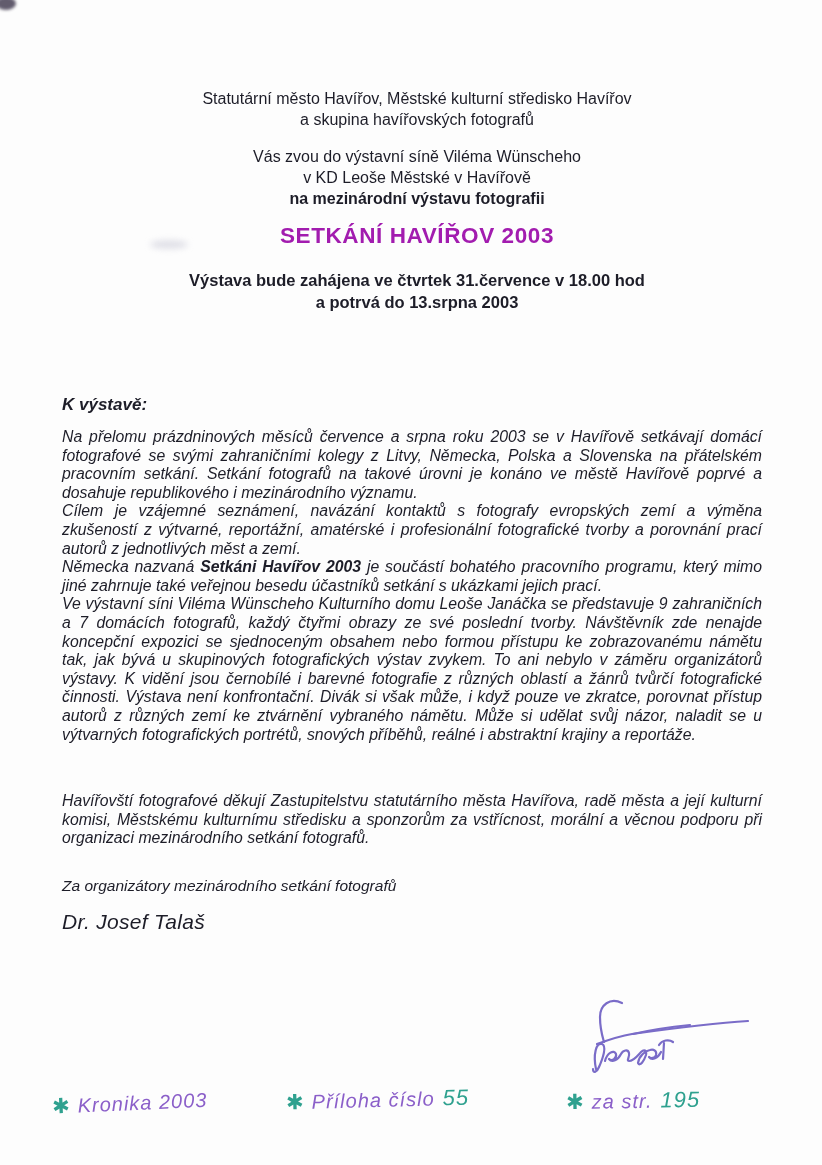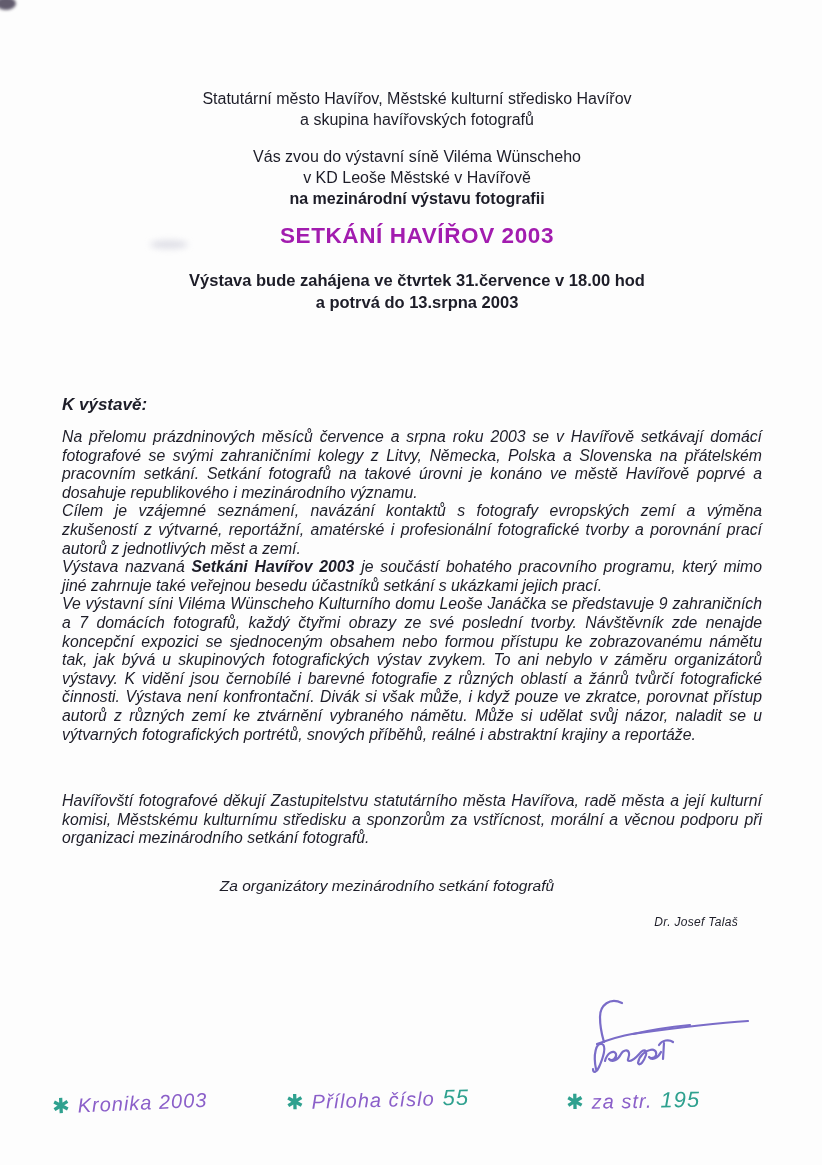--- a/index.html
+++ b/index.html
@@ -43,25 +43,25 @@
   .k-heading { margin:0; font-style:italic; font-weight:bold; font-size:17px; line-height:22px; }
   .paras { margin-top:12px; }
   .body-para {
     margin:0; font-style:italic; font-size:15.8px; line-height:18.6px;
     text-align:justify;
   }
   .body-para b { font-style:italic; }
   .thanks { margin-top:48px; }
   .signoff {
     margin:28px 0 0 0; font-style:italic; font-size:15.5px; line-height:20px;
-    text-align:center; padding-right:50px;
+    text-align:left; padding-right:50px;
   }
   .sig-name {
-    margin:16px 0 0 0; font-style:italic; font-size:12px; line-height:20px;
-    text-align:right; padding-right:24px; letter-spacing:0.3px;
+    margin:16px 0 0 0; font-style:italic; font-size:21px; line-height:20px;
+    text-align:left; padding-right:24px; letter-spacing:0.3px;
   }
   .signature-svg { position:absolute; left:560px; top:995px; }
 
   
   .note {
     position:absolute; font-style:italic; font-size:20px;
     letter-spacing:1px; white-space:nowrap;
   }
   .note-star { font-style:normal; font-size:21px; color:#2fa18f; margin-right:7px; }
   .note-purple { color:#8b5fc9; }
@@ -91,21 +91,21 @@
       <p>Výstava bude zahájena ve čtvrtek 31.července v 18.00 hod</p>
       <p>a potrvá do 13.srpna 2003</p>
     </div>
   </div>
 
   <div class="doc-body">
     <p class="k-heading">K výstavě:</p>
     <div class="paras">
       <p class="body-para">Na přelomu prázdninových měsíců července a srpna roku 2003 se v Havířově setkávají domácí fotografové se svými zahraničními kolegy z Litvy, Německa, Polska a Slovenska na přátelském pracovním setkání. Setkání fotografů na takové úrovni je konáno ve městě Havířově poprvé a dosahuje republikového i mezinárodního významu.</p>
       <p class="body-para">Cílem je vzájemné seznámení, navázání kontaktů s fotografy evropských zemí a výměna zkušeností z výtvarné, reportážní, amatérské i profesionální fotografické tvorby a porovnání prací autorů z jednotlivých měst a zemí.</p>
-      <p class="body-para"><span>Výstava nazvaná </span><b>Setkáni Havířov 2003</b><span> je součástí bohatého pracovního programu, který mimo jiné zahrnuje také veřejnou besedu účastníků setkání s ukázkami jejich prací.</span></p>
+      <p class="body-para"><span>Německa nazvaná </span><b>Setkáni Havířov 2003</b><span> je součástí bohatého pracovního programu, který mimo jiné zahrnuje také veřejnou besedu účastníků setkání s ukázkami jejich prací.</span></p>
       <p class="body-para">Ve výstavní síni Viléma Wünscheho Kulturního domu Leoše Janáčka se představuje 9 zahraničních a 7 domácích fotografů, každý čtyřmi obrazy ze své poslední tvorby. Návštěvník zde nenajde koncepční expozici se sjednoceným obsahem nebo formou přístupu ke zobrazovanému námětu tak, jak bývá u skupinových fotografických výstav zvykem. To ani nebylo v záměru organizátorů výstavy. K vidění jsou černobílé i barevné fotografie z různých oblastí a žánrů tvůrčí fotografické činnosti. Výstava není konfrontační. Divák si však může, i když pouze ve zkratce, porovnat přístup autorů z různých zemí ke ztvárnění vybraného námětu. Může si udělat svůj názor, naladit se u výtvarných fotografických portrétů, snových příběhů, reálné i abstraktní krajiny a reportáže.</p>
       <p class="body-para thanks">Havířovští fotografové děkují Zastupitelstvu statutárního města Havířova, radě města a její kulturní komisi, Městskému kulturnímu středisku a sponzorům za vstřícnost, morální a věcnou podporu při organizaci mezinárodního setkání fotografů.</p>
     </div>
     <p class="signoff">Za organizátory mezinárodního setkání fotografů</p>
     <p class="sig-name">Dr. Josef Talaš</p>
   </div>
 
   <svg class="signature-svg" width="210" height="90" viewBox="0 0 210 90">
     <g fill="none" stroke-width="2.2" stroke-linecap="round" stroke-linejoin="round">
       <path d="M 62,8 C 50,2 40,10 40,22 C 40,34 42,40 44,47" stroke="#7a6cc8"></path>

